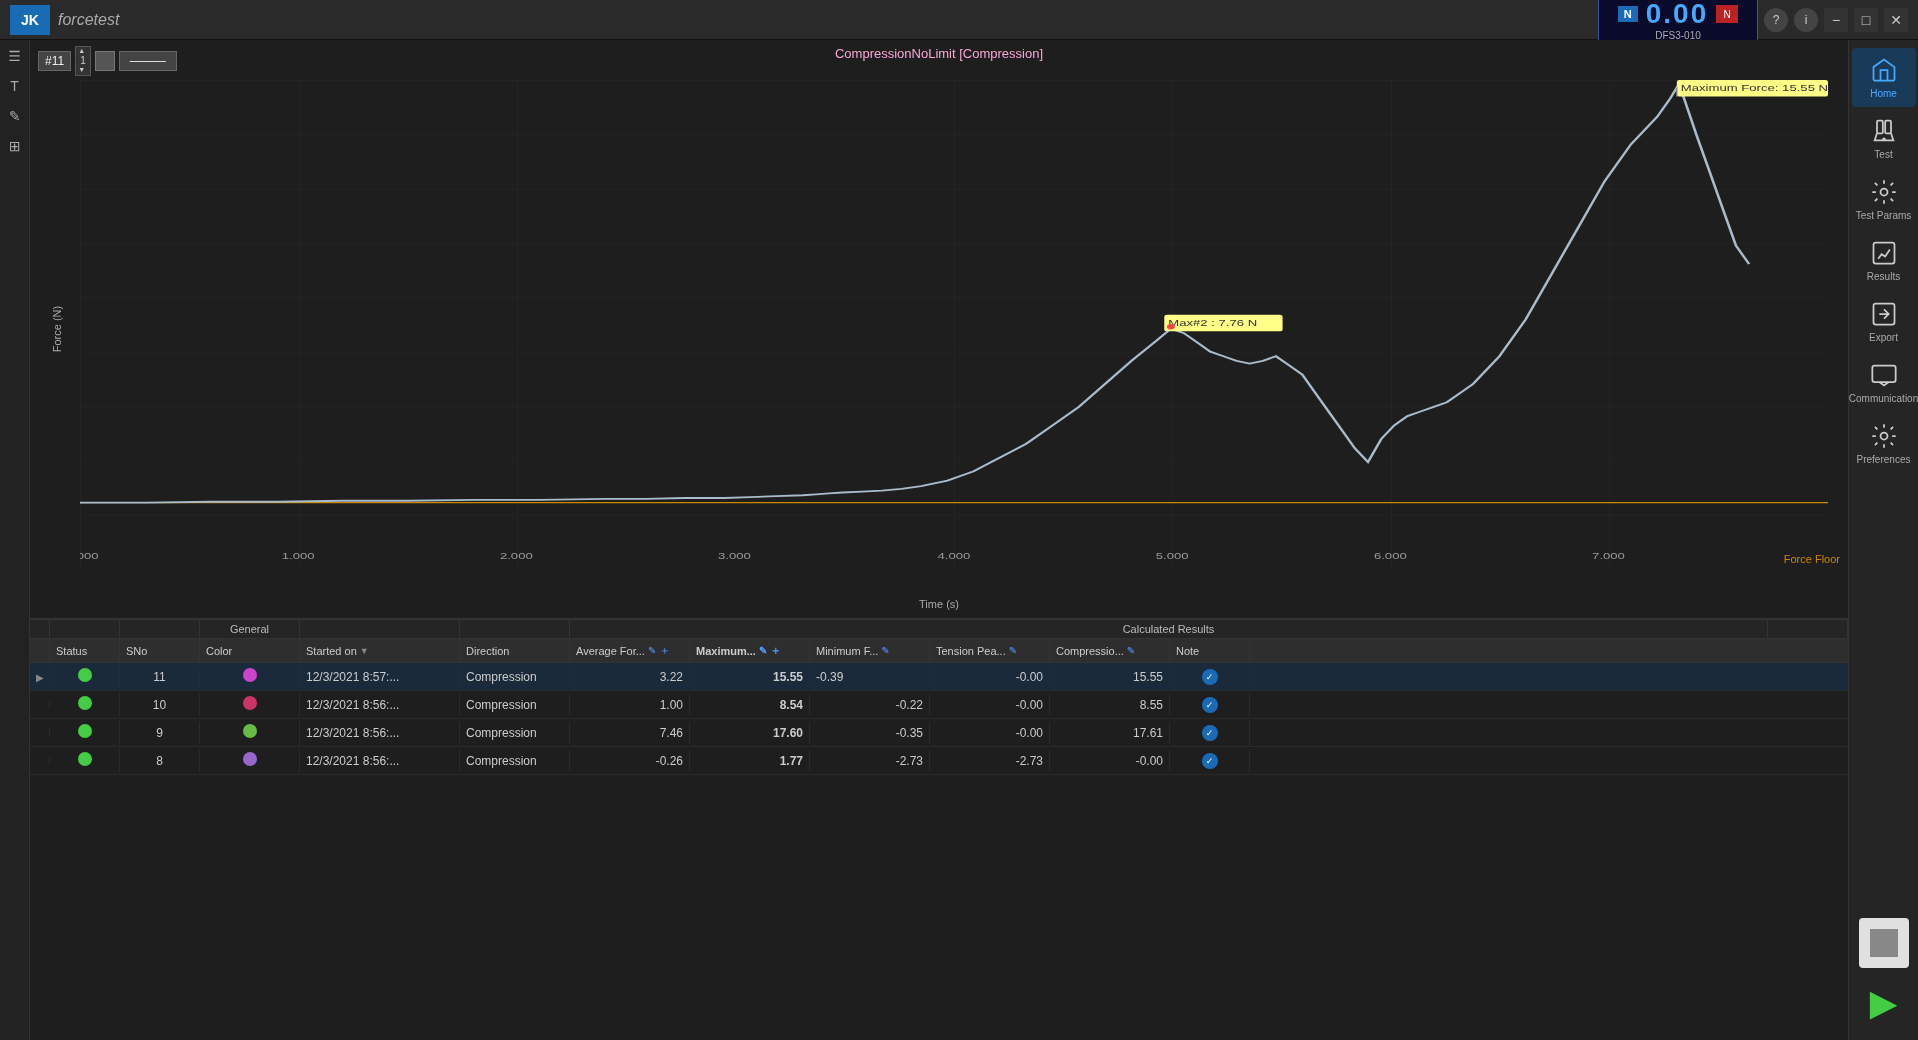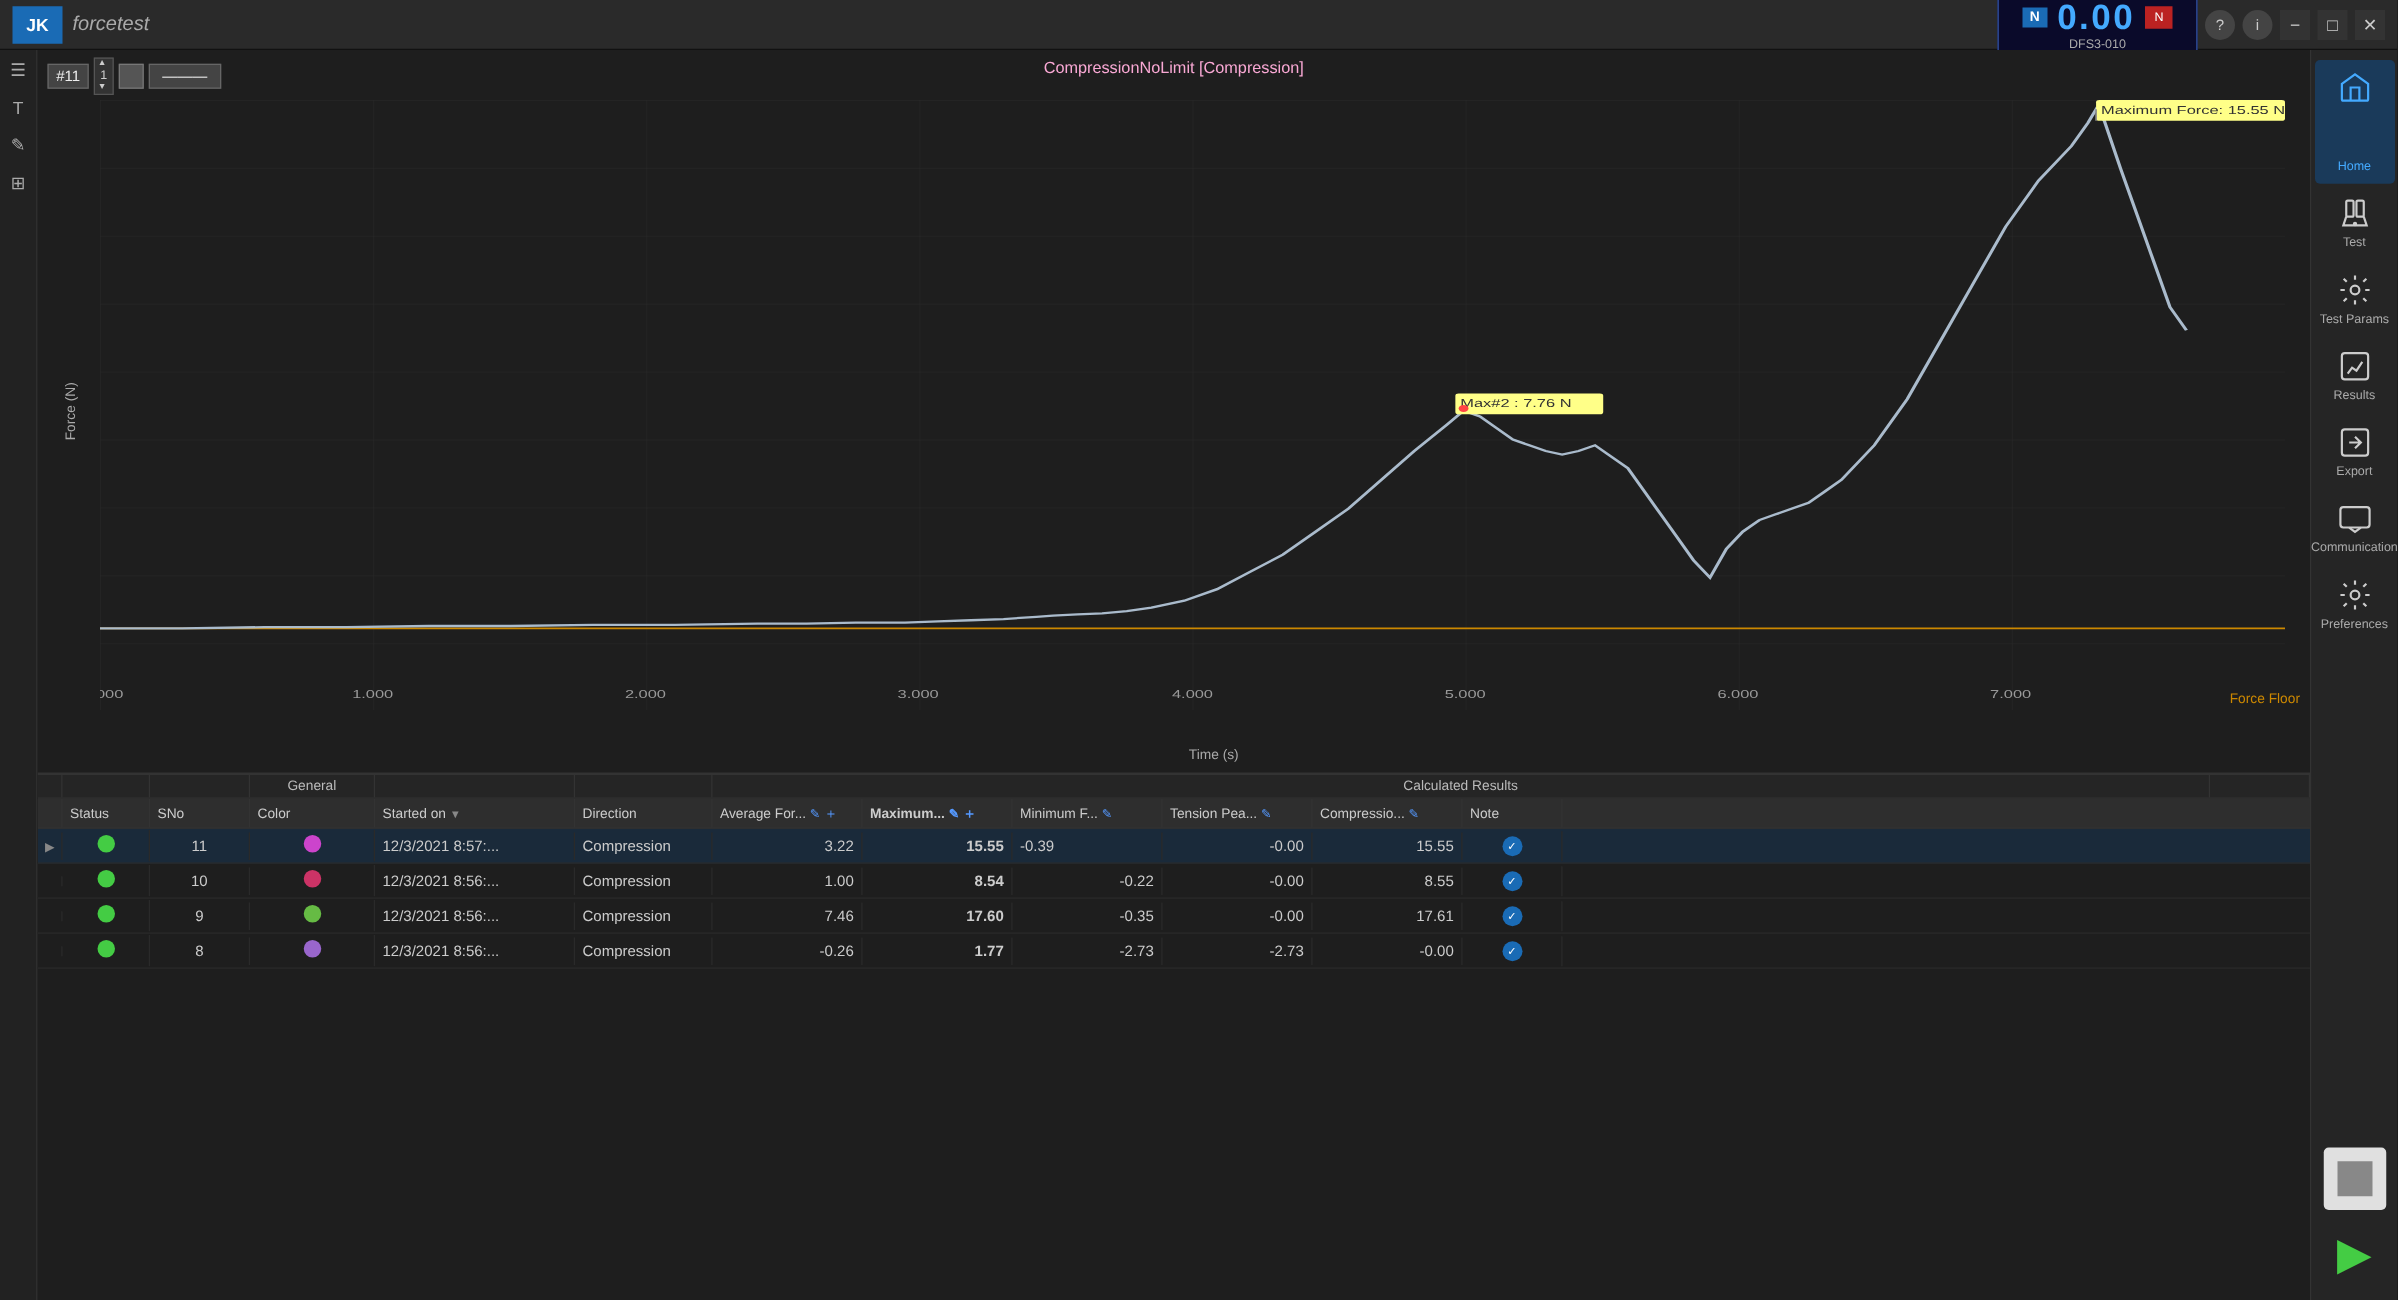--- a/index.html
+++ b/index.html
@@ -361,21 +361,21 @@
       cursor: pointer;
       border-radius: 4px;
       gap: 4px;
     }
     .nav-item.active { background: #1a3a5a; }
     .nav-label {
       font-size: 10px;
       color: #aaa;
       text-align: center;
     }
-    .nav-item.active .nav-label { color: #44aaff; margin-top: 40px; }
+    .nav-item.active .nav-label { color: #44aaff; }
 
     .ctrl-btn {
       width: 50px;
       height: 50px;
       display: flex;
       align-items: center;
       justify-content: center;
       margin: 4px auto;
       cursor: pointer;
       border-radius: 4px;
@@ -573,21 +573,21 @@
         <text x="1218" y="12" fill="#333" font-size="10">Maximum Force: 15.55 N</text>
         <line x1="1215" y1="8" x2="1215" y2="18" stroke="#888" stroke-width="1"></line>
 
         <rect x="825" y="255" width="90" height="18" fill="#ffff88" rx="2"></rect>
         <text x="828" y="267" fill="#333" font-size="10">Max#2 : 7.76 N</text>
         <circle cx="830" cy="268" r="3" fill="#ff4444"></circle>
       </svg>
 
       <div style="position:absolute;right:8px;bottom:53px;color:#cc8800;font-size:11px;">Force Floor</div>
 
-      <div style="position:absolute;bottom:8px;left:50%;transform:translateX(-50%);color:#aaa;font-size:11px;margin-left:32px;">Time (s)</div>
+      <div style="position:absolute;bottom:8px;left:50%;transform:translateX(-50%);color:#aaa;font-size:11px;">Time (s)</div>
 
     </div>
 
     <div class="table-container">
 
 
       <div class="table-group-row">
         <div class="table-group-cell col-expand"></div>
         <div class="table-group-cell col-status"></div>
         <div class="table-group-cell col-sno"></div>

